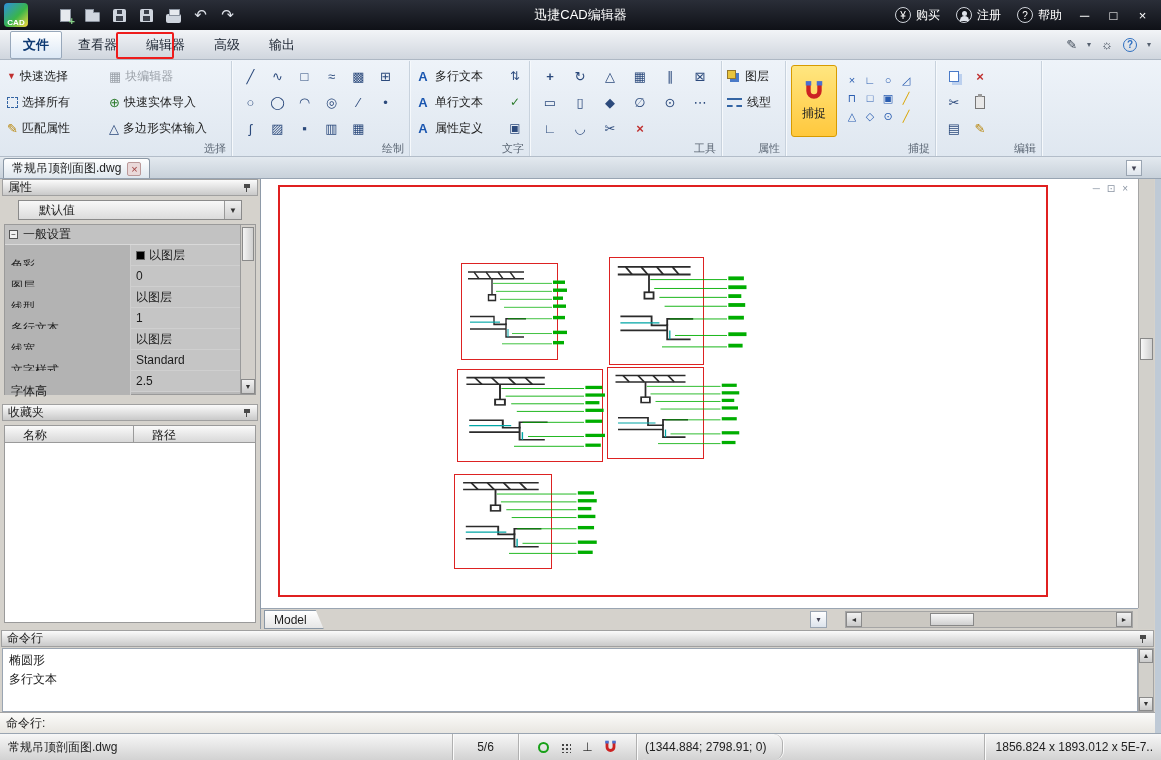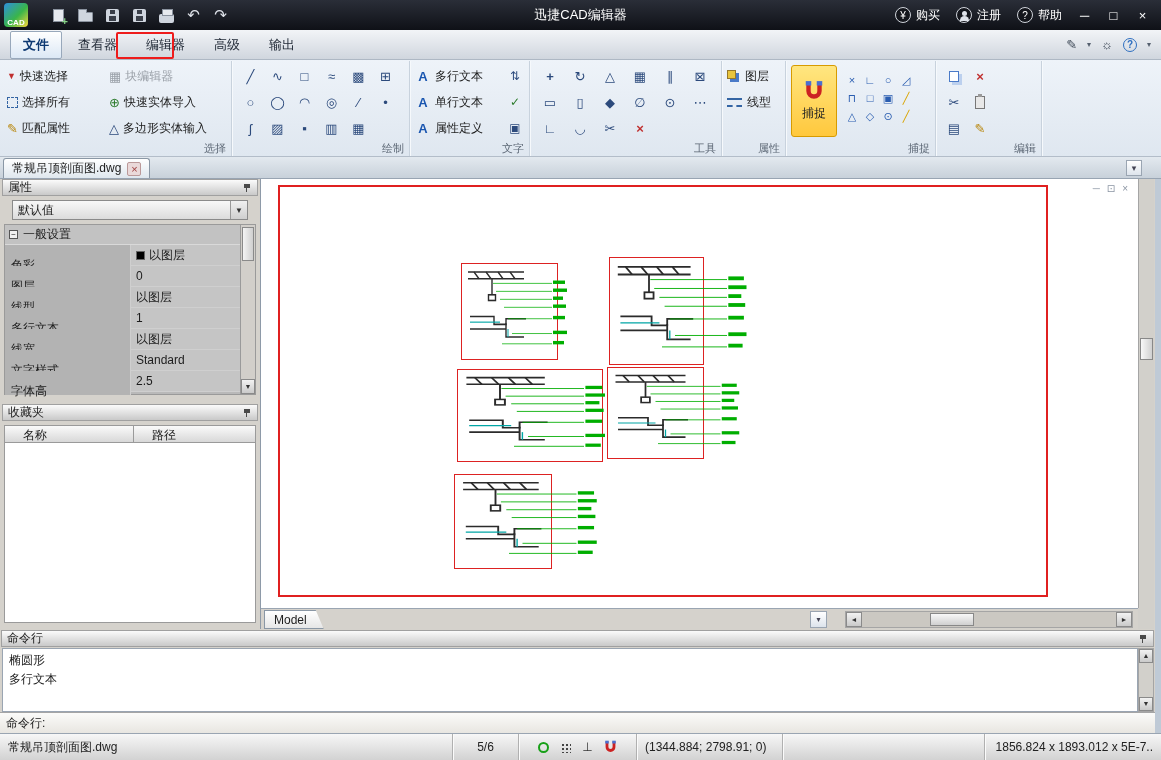--- a/index.html
+++ b/index.html
@@ -1,21 +1,21 @@
 <!DOCTYPE html>
 <html><head>
 <meta charset="utf-8">
 <style>
   * { margin:0; padding:0; box-sizing:border-box; }
   body { font-family:"Liberation Sans","DejaVu Sans",sans-serif; background:#888; }
   .app { position:relative; width:1161px; height:760px; background:#bfcad6; overflow:hidden; font-size:12px; color:#1c1c1c; }
 
   
   .titlebar { position:absolute; left:0; top:0; width:100%; height:30px; background:linear-gradient(#2a2e38,#0f1117); display:flex; align-items:center; padding:0 4px; }
-  .logo { width:24px; height:24px; border-radius:4px; background:linear-gradient(135deg,#2e8fe0 0%,#39b54a 55%,#f9d83c 100%); color:#fff; font-size:8px; font-weight:bold; display:flex; align-items:flex-end; justify-content:center; margin-right:17px; }
+  .logo { width:24px; height:24px; border-radius:4px; background:linear-gradient(135deg,#2e8fe0 0%,#39b54a 55%,#f9d83c 100%); color:#fff; font-size:8px; font-weight:bold; display:flex; align-items:flex-end; justify-content:center; margin-right:24px; }
   .tb-btn { width:27px; height:24px; display:flex; align-items:center; justify-content:center; color:#dfe3ea; font-size:15px; }
   .tb-title { position:absolute; left:0; right:0; text-align:center; color:#fff; font-size:13px; pointer-events:none; }
   .tb-right { margin-left:auto; display:flex; align-items:center; z-index:2; }
   .tb-account { display:flex; align-items:center; gap:5px; padding:0 8px; color:#fff; font-size:12px; }
   .circle-ic { width:16px; height:16px; border-radius:50%; background:#14161c; border:1px solid #cfd3da; color:#fff; font-size:10px; display:flex; align-items:center; justify-content:center; }
   .person { position:relative; }
   .person::before { content:""; position:absolute; left:5px; top:3px; width:5px; height:5px; border-radius:50%; background:#dfe3ea; }
   .person::after { content:""; position:absolute; left:3px; top:8px; width:9px; height:5px; border-radius:5px 5px 0 0; background:#dfe3ea; }
   .win-btn { width:29px; height:24px; display:flex; align-items:center; justify-content:center; color:#fff; font-size:13px; }
   .ic-doc { width:11px; height:13px; background:#e6e9ee; border:1px solid #8a929e; position:relative; }
@@ -76,21 +76,21 @@
   .doctab-close { color:#a04040; font-size:11px; border:1px solid #bb9999; width:14px; height:14px; line-height:12px; text-align:center; background:#ead9d9; border-radius:2px; }
   .doctabs-chevron { position:absolute; right:19px; top:3px; width:16px; height:16px; border:1px solid #9aa5b2; background:linear-gradient(#fff,#dde4ec); display:flex; align-items:center; justify-content:center; font-size:9px; color:#445; }
 
   
   .main { position:absolute; top:179px; left:0; width:1155px; height:450px; background:#d5d2cc; }
   .left-panels { position:absolute; left:0; top:0; width:261px; height:100%; background:#d5d2cc; border-right:1px solid #8e9aa8; }
   .panel-header { height:17px; background:linear-gradient(#fbfbfb,#c9c9c9); border:1px solid #a0a0a0; display:flex; align-items:center; justify-content:space-between; padding:0 5px; font-size:12px; color:#222; margin:0 2px; }
   .pin { width:10px; height:10px; position:relative; }
   .pin::before { content:""; position:absolute; left:2px; top:1px; width:6px; height:4px; background:#4a4a4a; }
   .pin::after { content:""; position:absolute; left:4px; top:5px; width:1px; height:4px; background:#4a4a4a; }
-  .preset-dd { margin:4px 12px 0; height:20px; background:linear-gradient(#f8f8f8,#dcdcdc); border:1px solid #8a8a8a; display:flex; align-items:center; justify-content:space-between; padding:0 0 0 5px; }
+  .preset-dd { margin:4px 18px 0; height:20px; background:linear-gradient(#f8f8f8,#dcdcdc); border:1px solid #8a8a8a; display:flex; align-items:center; justify-content:space-between; padding:0 0 0 20px; }
   .preset-dd .arrow { width:17px; height:18px; background:linear-gradient(#f0f0f0,#cfcfcf); border-left:1px solid #999; font-size:8px; display:flex; align-items:center; justify-content:center; color:#333; }
   .prop-grid { margin:4px 4px 0; height:171px; background:#b9b9b9; border:1px solid #9a9a9a; position:relative; }
   .pg-rows { margin-right:15px; }
   .pg-group { height:20px; display:flex; align-items:center; gap:5px; padding:0 4px; background:#c2c2c2; border-bottom:1px solid #d9d9d9; }
   .minus-box { width:9px; height:9px; border:1px solid #555; background:#f0f0f0; font-size:8px; line-height:7px; text-align:center; color:#222; }
   .pg-row { display:flex; height:21px; border-bottom:1px solid #cfcfcf; }
   .pg-label { width:126px; padding:12px 6px; background:#b3b3b3; border-right:1px solid #cfcfcf; }
   .pg-value { flex:1; padding:3px 5px; background:#c5c5c5; display:flex; align-items:center; gap:4px; }
   .swatch { width:9px; height:9px; background:#000; border:1px solid #666; }
   .pg-scroll { position:absolute; right:0; top:0; bottom:0; width:15px; background:#d2cfca; border-left:1px solid #9a9a9a; }
@@ -127,21 +127,21 @@
   .cs-btn { position:absolute; left:0; width:14px; height:14px; background:linear-gradient(#f2f2f2,#cacaca); border:1px solid #8a8a8a; font-size:7px; text-align:center; line-height:12px; color:#333; }
   .cmd-input-row { position:absolute; bottom:0; left:0; right:0; height:21px; background:linear-gradient(#fbfbf9,#e8e6e1); border-top:1px solid #a5a5a5; display:flex; align-items:center; padding:0 6px; gap:6px;margin-top:20px; }
   .cmd-input { flex:1; height:15px; background:transparent; border:none; outline:none; font:inherit; }
 
   
   .statusbar { position:absolute; top:733px; left:0; width:100%; height:27px; background:linear-gradient(#f7f7f7,#d2d2d2); border-top:1px solid #9aa5b2; display:flex; align-items:stretch; font-size:12px; color:#222; }
   .sb-sec { display:flex; align-items:center; padding:0 8px; border-right:1px solid #b0b0b0; box-shadow:1px 0 0 #fbfbfb; }
   .sb-file { width:453px; }
   .sb-sheet { width:66px; justify-content:center; }
   .sb-icons { width:118px; justify-content:center; gap:11px; }
-  .sb-coords { width:146px; }
+  .sb-coords { width:146px;border-radius:9px; }
   .sb-spacer { flex:1; }
   .sb-size { width:176px; justify-content:flex-end; border-right:none; }
   .ring { width:11px; height:11px; border-radius:50%; border:2px solid #18a018; }
   .dotgrid { width:11px; height:11px; background-image:radial-gradient(#444 1px, transparent 1.2px); background-size:4px 4px; background-position:1px 1px; }
   .ortho { font-size:12px; color:#333; }
 </style>
 </head>
 <body>
 
 <div class="app">

